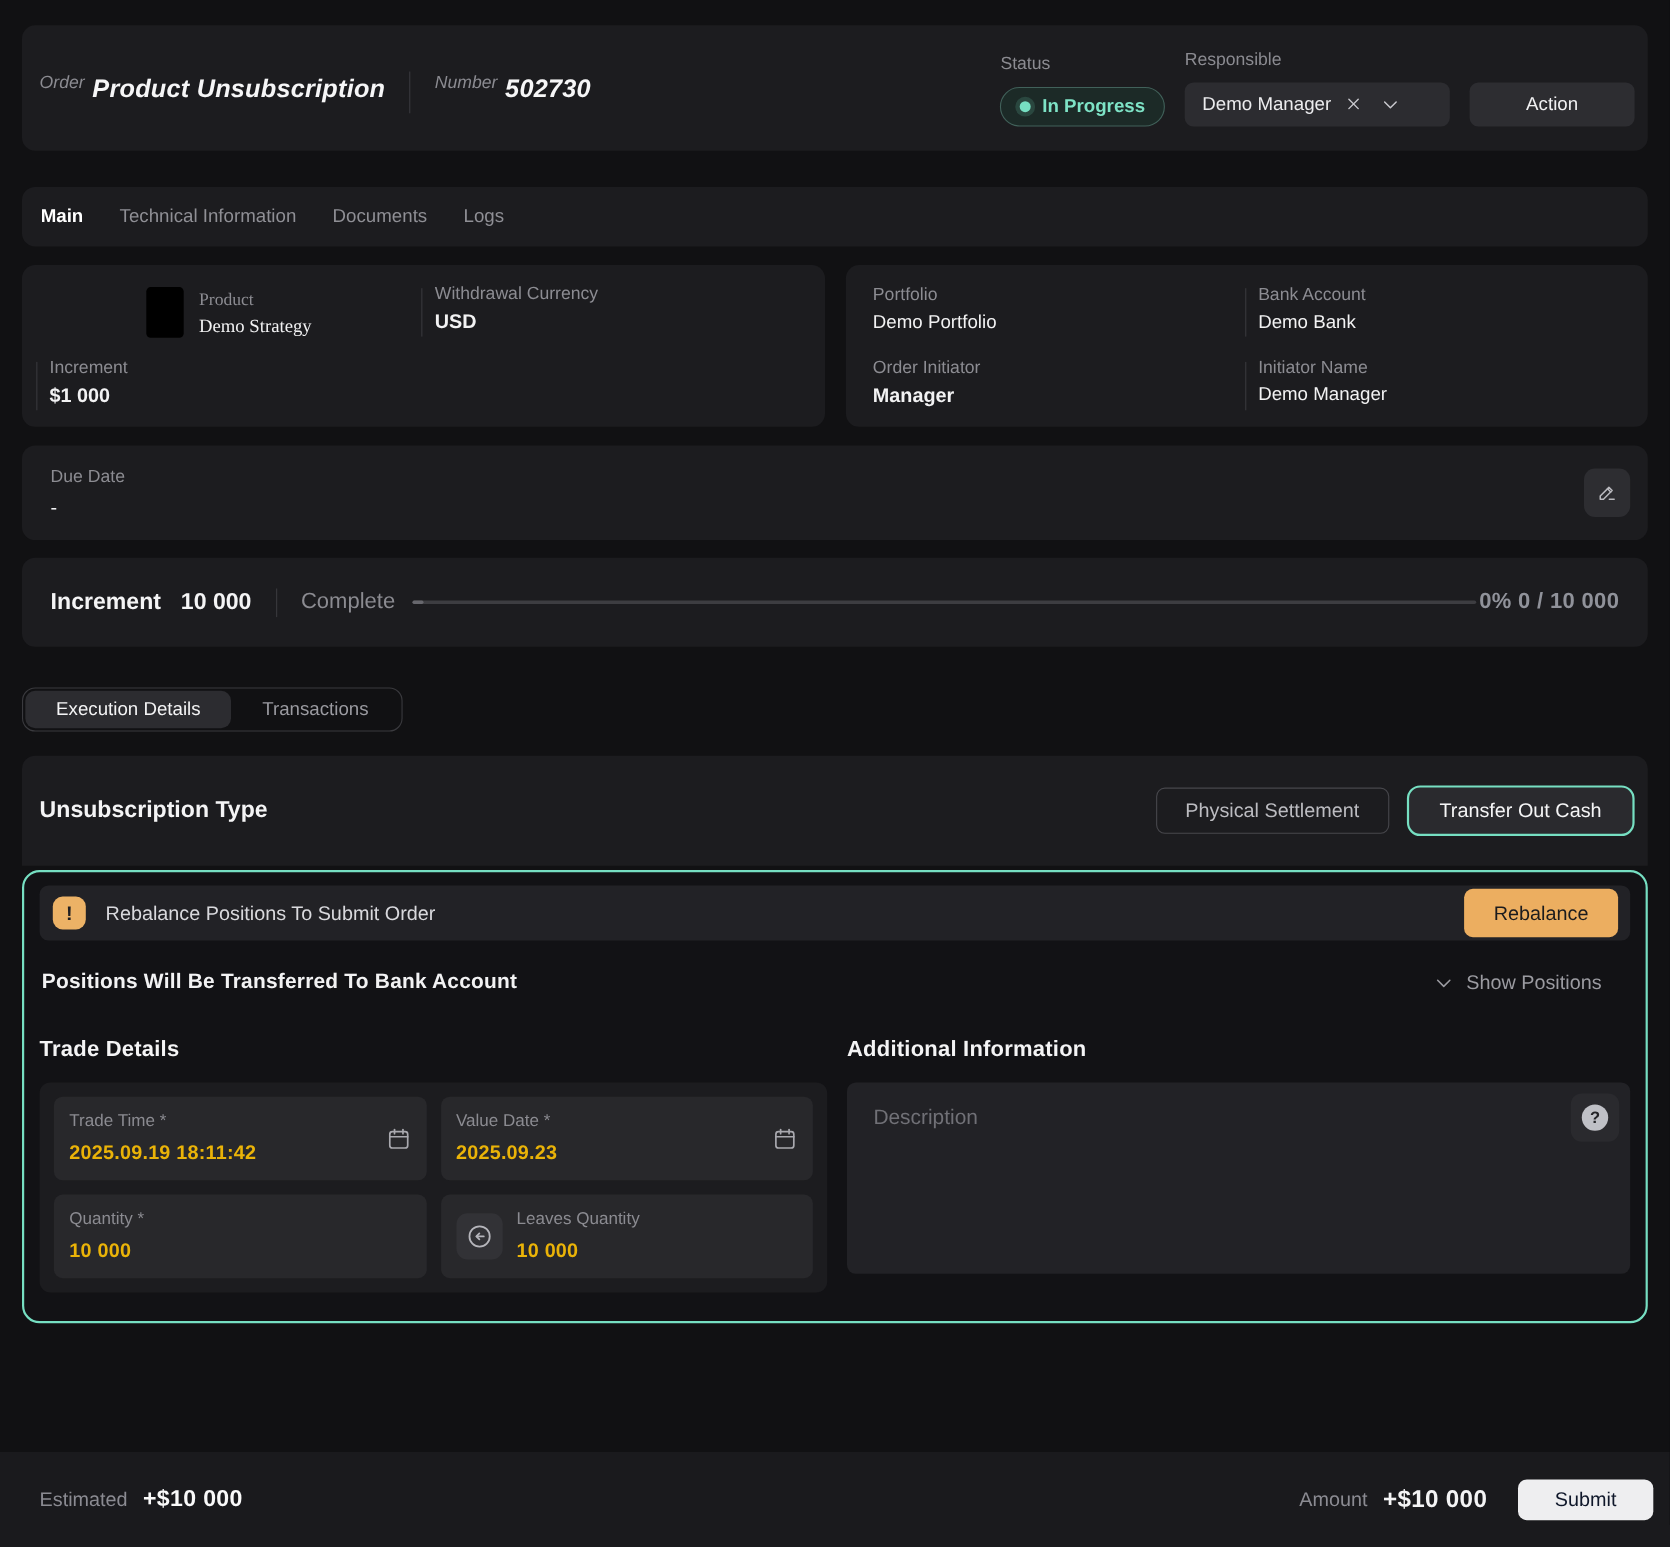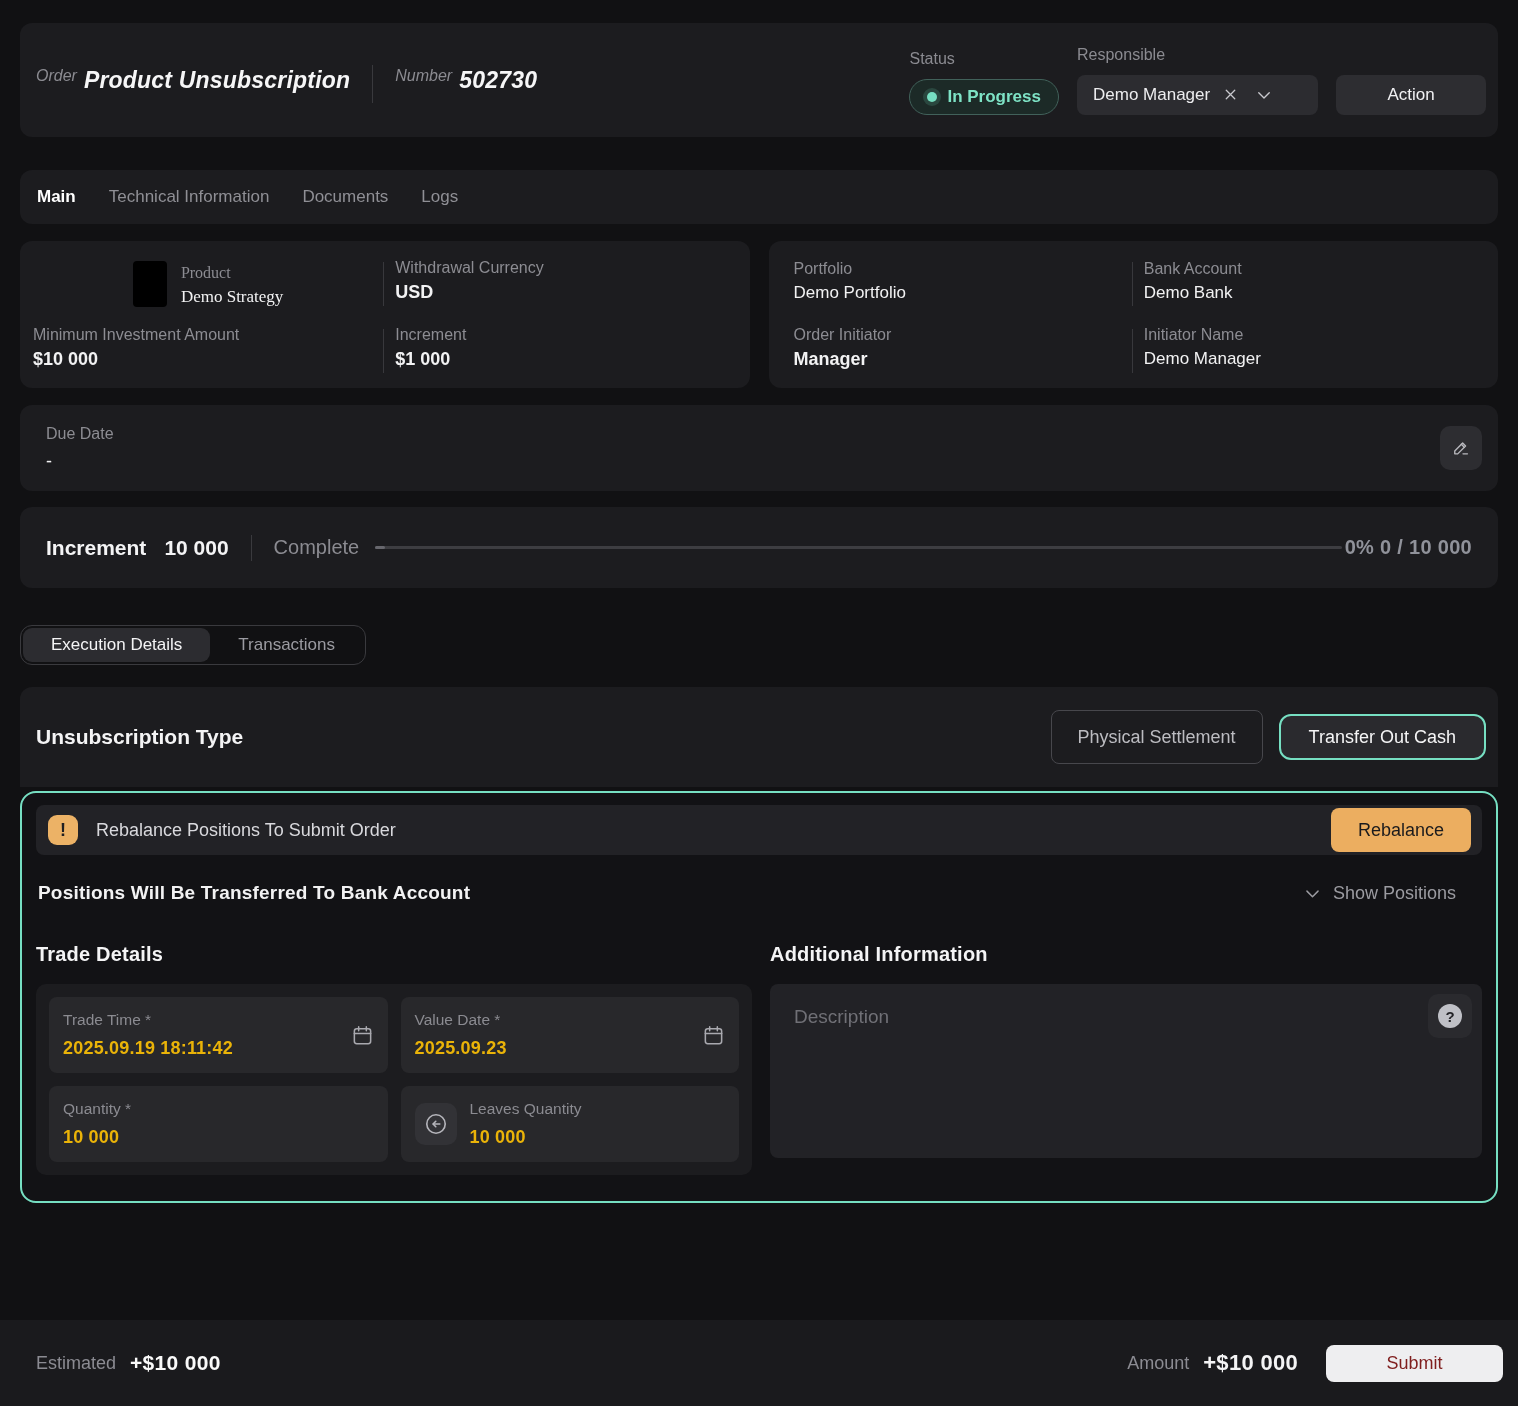--- a/index.html
+++ b/index.html
@@ -62,21 +62,21 @@
 
   
   .seg-tabs { height:40px; margin-bottom:22px; width:max-content; border:1px solid #3a3a3e; border-radius:12px; padding:2px; display:flex; align-items:stretch; }
   .seg { display:flex; align-items:center; padding:0 28px; font-size:17px; color:#9b9ba1; border-radius:9px; cursor:pointer; }
   .seg.active { background:#2c2c30; color:#f4f4f5; }
 
   
   .unsub-card { height:100px; margin-bottom:4px; display:flex; align-items:center; padding:0 12px 0 16px; border-radius:12px 12px 0 0; }
   .unsub-title { font-size:21px; font-weight:700; }
   .unsub-btns { margin-left:auto; display:flex; align-items:center; gap:16px; }
-  .opt-btn { height:54px; padding:0 26px; background:transparent; border:1px solid #47474c; border-radius:8px; color:#bcbcc1; font-size:18px; font-family:inherit; cursor:pointer; }
+  .opt-btn { height:42px; padding:0 26px; background:transparent; border:1px solid #47474c; border-radius:8px; color:#bcbcc1; font-size:18px; font-family:inherit; cursor:pointer; }
   .opt-btn.selected { height:46px; padding:0 28px; background:#2a2a2e; border:2px solid #76dfc2; border-radius:12px; color:#f5f5f6; }
 
   
   .teal-section { height:412px; border:2px solid #76dfc2; border-radius:16px; padding:12px 14px 0; background:#121215; }
   .alert-bar { height:50px; background:#222226; border-radius:8px; display:flex; align-items:center; padding:0 3px 0 12px; margin-bottom:27px; }
   .warn-icon { width:30px; height:30px; border-radius:9px; background:#ecb266; color:#1f1f22; font-weight:700; font-size:18px; display:flex; align-items:center; justify-content:center; }
   .alert-msg { margin-left:18px; font-size:18px; color:#d9d9dd; }
   .rebalance-btn { margin-left:auto; margin-right:8px; height:44px; padding:0 27px; background:#ecae60; border:none; border-radius:8px; color:#1b1b1d; font-size:18px; font-family:inherit; cursor:pointer; }
 
   .positions-row { display:flex; align-items:center; margin:0 26px 39px 0; padding-left:2px; }
@@ -101,21 +101,21 @@
   .desc-input::placeholder { color:#707076; }
   .help-btn { position:absolute; top:10px; right:10px; width:44px; height:44px; background:#2a2a2e; border:none; border-radius:10px; display:flex; align-items:center; justify-content:center; cursor:pointer; }
   .help-circle { width:24px; height:24px; border-radius:50%; background:#bfc0c6; color:#232327; font-size:15px; font-weight:700; display:flex; align-items:center; justify-content:center; }
 
   
   .footer { position:absolute; left:0; right:0; top:1320px; height:86px; background:#1a1a1d; display:flex; align-items:center; padding:0 15px 0 36px; }
   .foot-label { font-size:18px; color:#8b8b92; }
   .foot-value { font-size:21px; font-weight:700; color:#fafafa; margin-left:14px; letter-spacing:.3px; }
   .foot-right { margin-left:auto; display:flex; align-items:center; }
   .foot-amount { font-size:22px; font-weight:700; margin-left:14px; letter-spacing:.3px; }
-  .submit-btn { margin-left:28px; width:177px; height:37px; background:#eeeef0; border:none; border-radius:8px; color:#7f1d1d; font-size:18px; font-family:inherit; cursor:pointer; }
+  .submit-btn { margin-left:28px; width:123px; height:37px; background:#eeeef0; border:none; border-radius:8px; color:#0f172a; font-size:18px; font-family:inherit; cursor:pointer; }
 </style>
 </head>
 <body>
 
 <div class="page">
   <div class="content">
 
     <div class="card header-card">
       <div class="hdr-field">
         <span class="hdr-label">Order</span>
@@ -168,24 +168,20 @@
           <span class="product-thumb"></span>
           <span class="stack">
             <span class="cell-label">Product</span>
             <span class="cell-value">Demo Strategy</span>
           </span>
         </div>
         <div class="cell with-div">
           <span class="cell-label">Withdrawal Currency</span>
           <span class="cell-value bold">USD</span>
         </div>
-        <div class="cell" style="padding-left:0">
-          <span class="cell-label">Minimum Investment Amount</span>
-          <span class="cell-value bold">$10 000</span>
-        </div>
         <div class="cell with-div">
           <span class="cell-label">Increment</span>
           <span class="cell-value bold">$1 000</span>
         </div>
       </div>
 
       <div class="card info-card">
         <div class="cell">
           <span class="cell-label">Portfolio</span>
           <span class="cell-value">Demo Portfolio</span>

